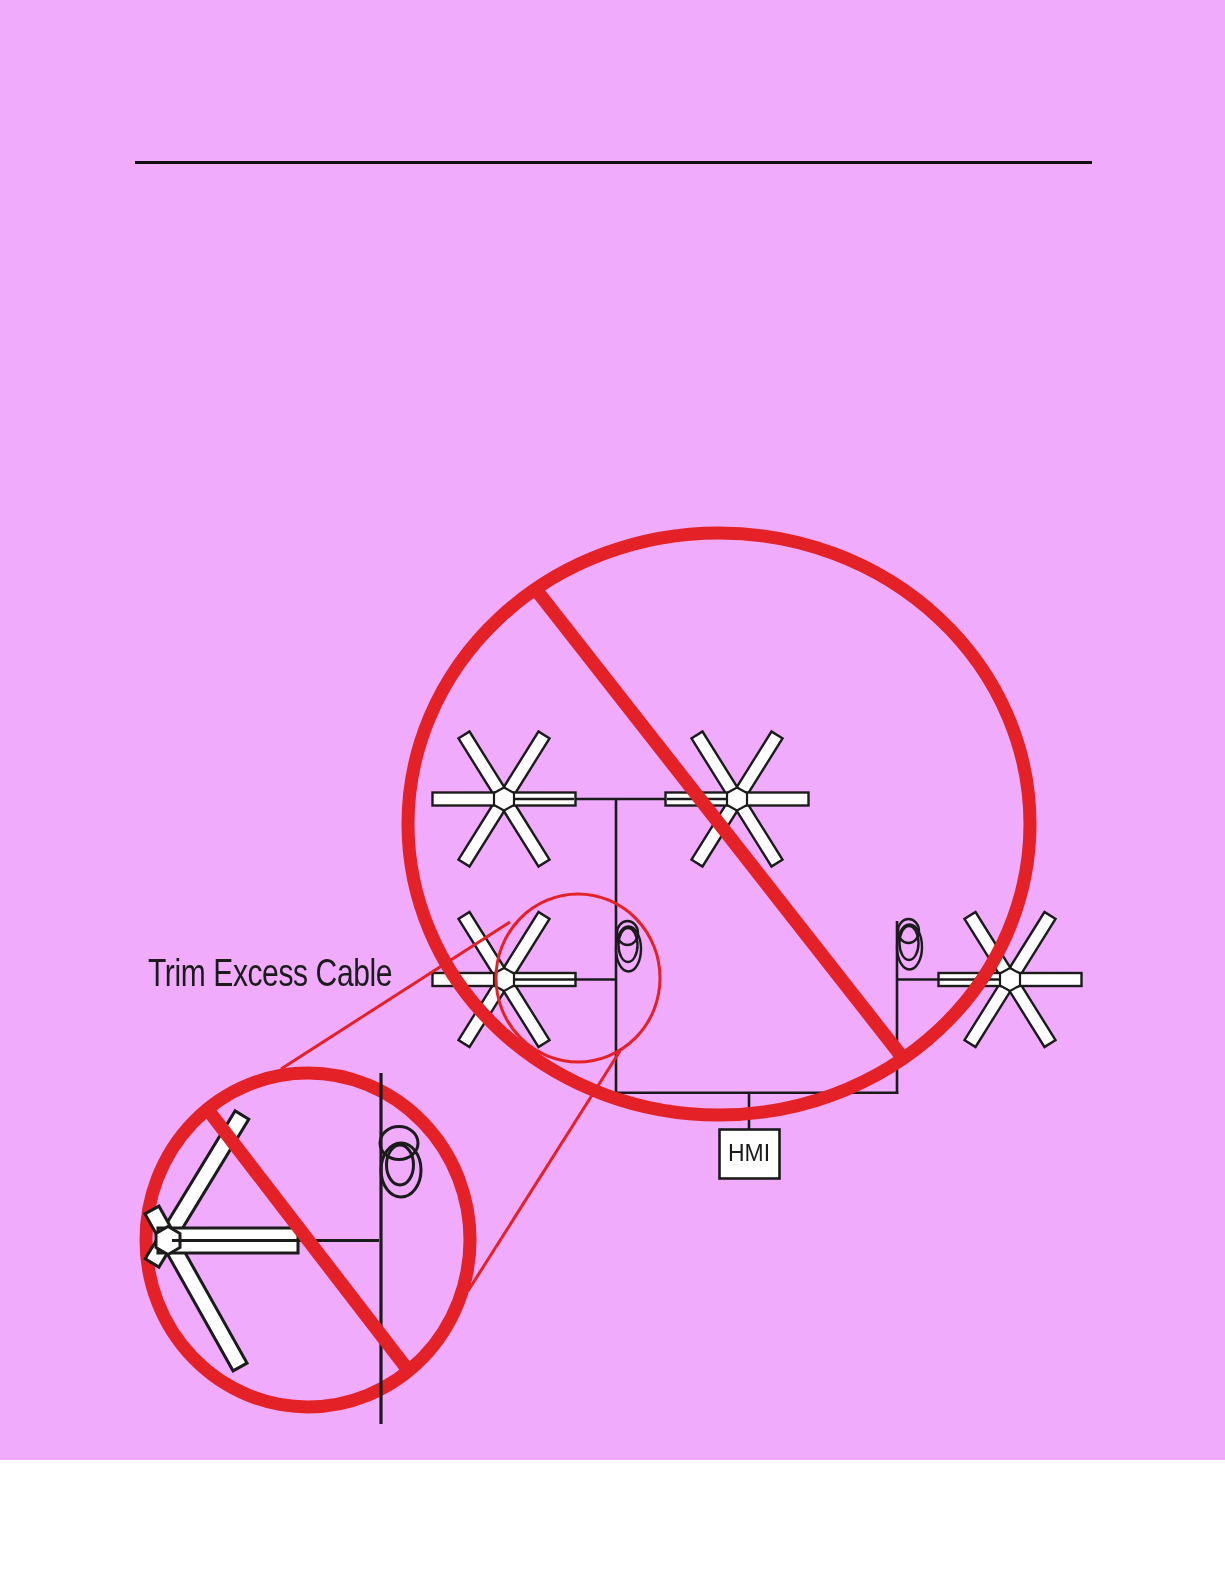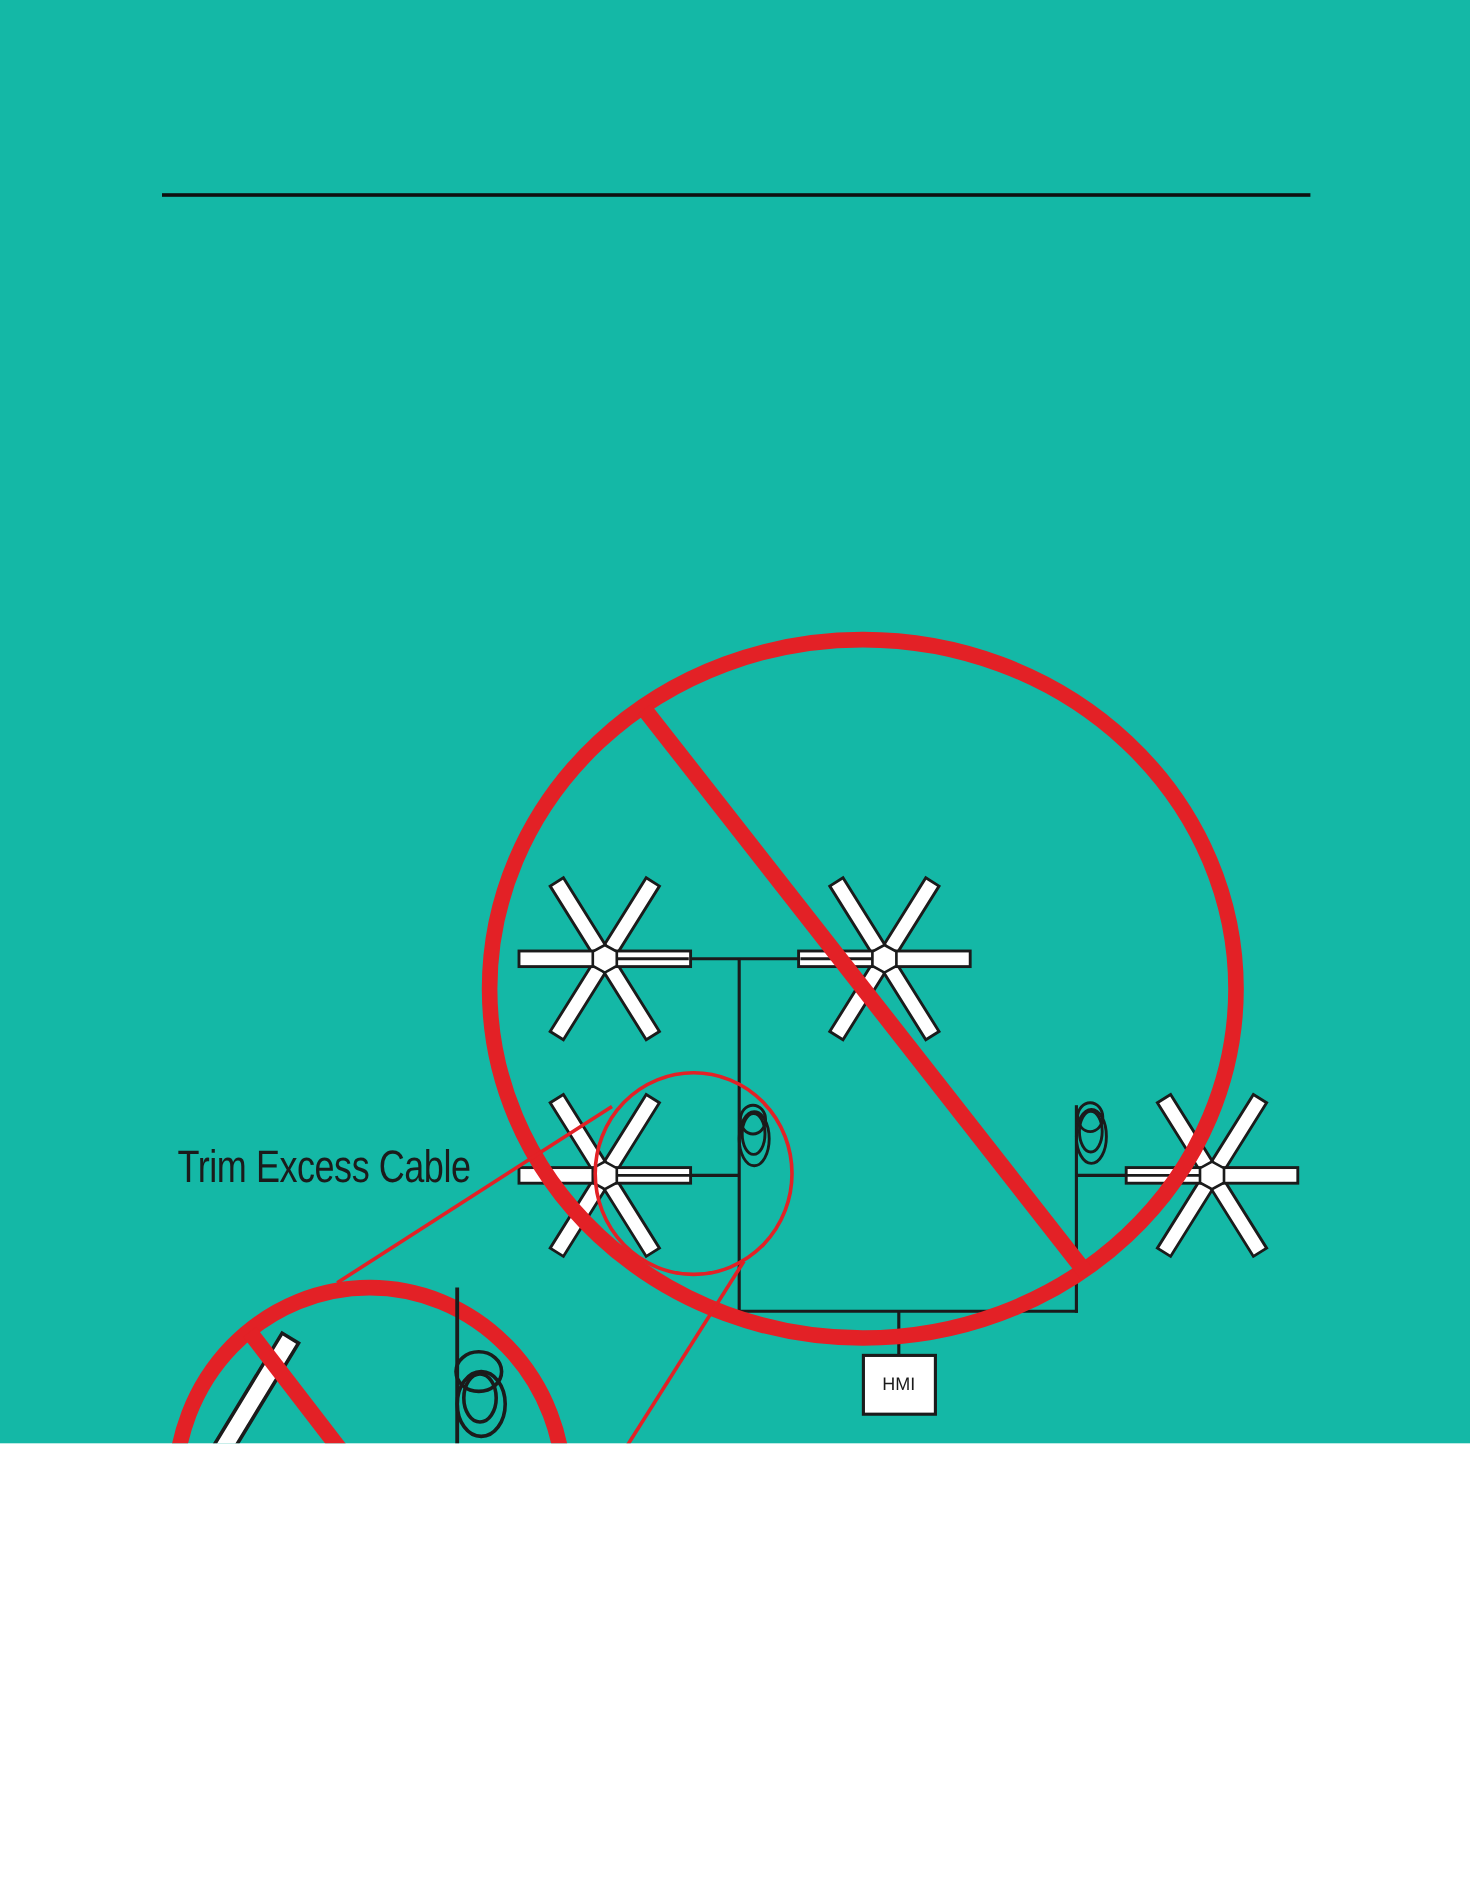--- a/index.html
+++ b/index.html
@@ -1,38 +1,38 @@
 <!DOCTYPE html>
 <html><head>
 <meta charset="utf-8">
 <style>
   html,body{margin:0;padding:0;background:#ffffff;}
   #page{
     position:relative;
-    width:1225px;height:1203px;
-    background:#14b8a6;
+    width:1225px;height:1460px;
+    background:#f0abfc;
     font-family:"Liberation Sans", sans-serif;
     overflow:hidden;
     text-decoration:underline;
   }
   .rule{position:absolute;background:#0f0f0f;}
   #top-rule{left:135px;top:161px;width:957px;height:3px;}
   #bottom-rule{left:0;top:1576px;width:1225px;height:4px;}
   #diagram-svg{position:absolute;left:0;top:0;}
   #trim-label{
     position:absolute;left:148px;top:953px;
     font-size:38px;line-height:1.1;color:#1b1b1b;
     white-space:nowrap;
     transform:scaleX(0.79);transform-origin:left top;
     letter-spacing:-0.5px;
   }
   #hmi-label{
     position:absolute;left:719px;top:1129px;width:60px;height:49px;
     display:flex;align-items:center;justify-content:center;
-    font-size:15px;color:#1b1b1b;
+    font-size:23px;color:#1b1b1b;
   }
 </style>
 </head>
 <body>
 
 <div id="page">
 
   <div id="top-rule" class="rule"></div>
   <div id="bottom-rule" class="rule"></div>
 

